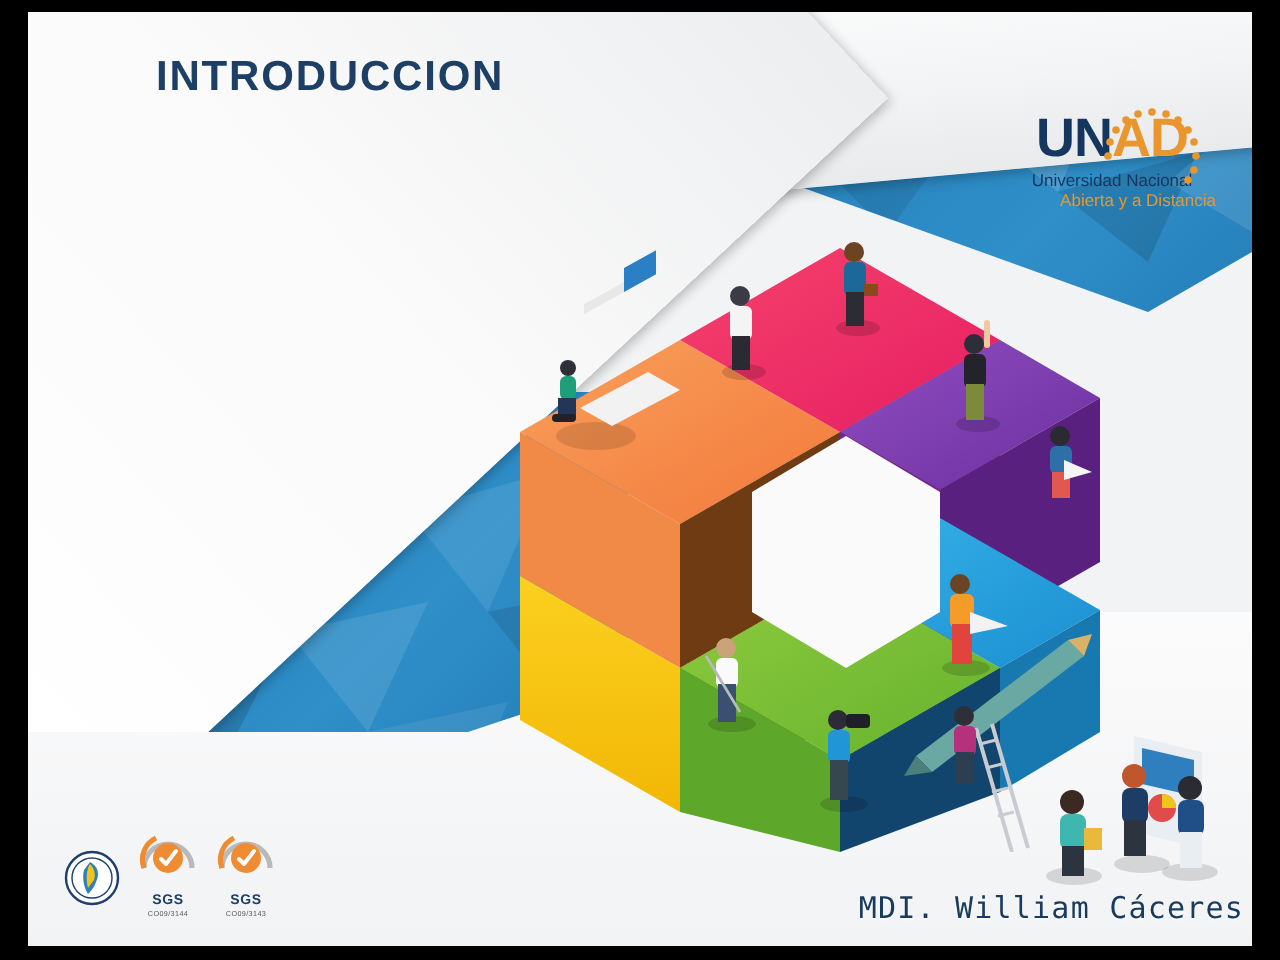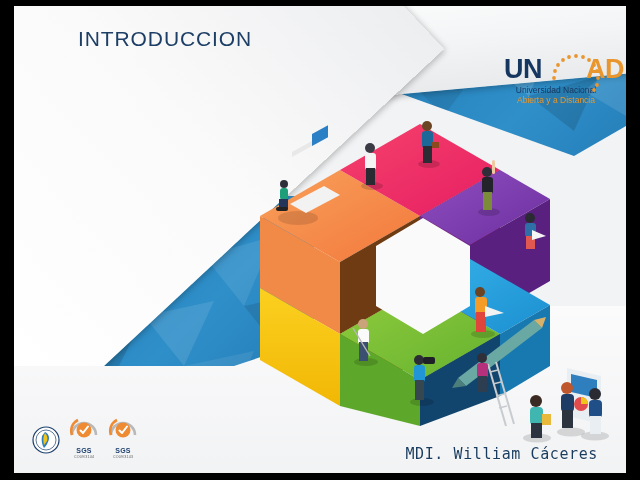--- a/index.html
+++ b/index.html
@@ -41,48 +41,48 @@
                transform:rotate(-5.2deg);transform-origin:left top;}
   .sheet-mid{left:-190px;top:170px;width:540px;height:330px;transform:rotate(-43deg);
              transform-origin:left top;
              background:linear-gradient(90deg,#ffffff 0%,#fafafa 55%,#edeef0 100%);}
   .sheet-bottom{left:-30px;top:300px;width:760px;height:200px;
                 background:linear-gradient(180deg,#fbfbfc 0%,#f0f1f2 100%);
                 clip-path:polygon(0 60px,250px 60px,430px 0,760px 0,760px 200px,0 200px);}
 
   
   .title-box{position:absolute;left:64px;top:22px;z-index:25;}
-  .title-main{font-size:21px;font-weight:normal;color:#1d3f66;letter-spacing:.9px;
+  .title-main{font-size:21px;font-weight:bold;color:#1d3f66;letter-spacing:.9px;
               font-family:"Liberation Sans",sans-serif;line-height:1;}
   .title-sub{margin-top:6px;font-size:13px;color:#2b4f74;letter-spacing:2.6px;
              font-family:"DejaVu Sans Mono",monospace;}
 
   
   .logo{position:absolute;right:18px;top:50px;z-index:30;width:104px;text-align:center;}
   .logo-word{font-size:27px;font-weight:bold;letter-spacing:-.5px;line-height:1;
              font-family:"Liberation Sans",sans-serif;}
   .lw-un{color:#15365f;margin-top:36px;}
-  .lw-ad{color:#e8962d;padding-left:44px;}
+  .lw-ad{color:#e8962d;}
   .logo-l1{font-size:8.5px;color:#15365f;margin-top:3px;line-height:1.15;}
-  .logo-l2{font-size:8.5px;color:#e8962d;line-height:1.15;}
+  .logo-l2{font-size:8.5px;color:#e8962d;line-height:1.15;text-align:right;}
   .dotarc{position:absolute;right:0;top:-4px;width:62px;height:44px;}
 
   
   #iso{position:absolute;left:206px;top:60px;width:330px;height:360px;z-index:20;}
   .face{position:absolute;}
 
   
   .certs{position:absolute;left:18px;bottom:14px;z-index:40;display:flex;align-items:flex-end;gap:9px;}
   .cert{text-align:center;}
   .cert-code{font-size:3.6px;color:#5b5b5b;letter-spacing:.2px;margin-top:1px;
              font-family:"Liberation Sans",sans-serif;}
   .sgs-mark{font-size:7px;font-weight:bold;color:#1c3f6e;letter-spacing:.3px;}
 
   
-  .presenter{position:absolute;right:28px;bottom:10px;z-index:45;
+  .presenter{position:absolute;right:4px;bottom:10px;z-index:45;
              font-family:"DejaVu Sans Mono",monospace;font-size:15px;color:#193b5e;
              letter-spacing:.6px;text-shadow:0 1px 1px rgba(255,255,255,.7);}
 </style>
 </head>
 <body>
 
 <div id="slide">
 
   <div id="canvas">
 

